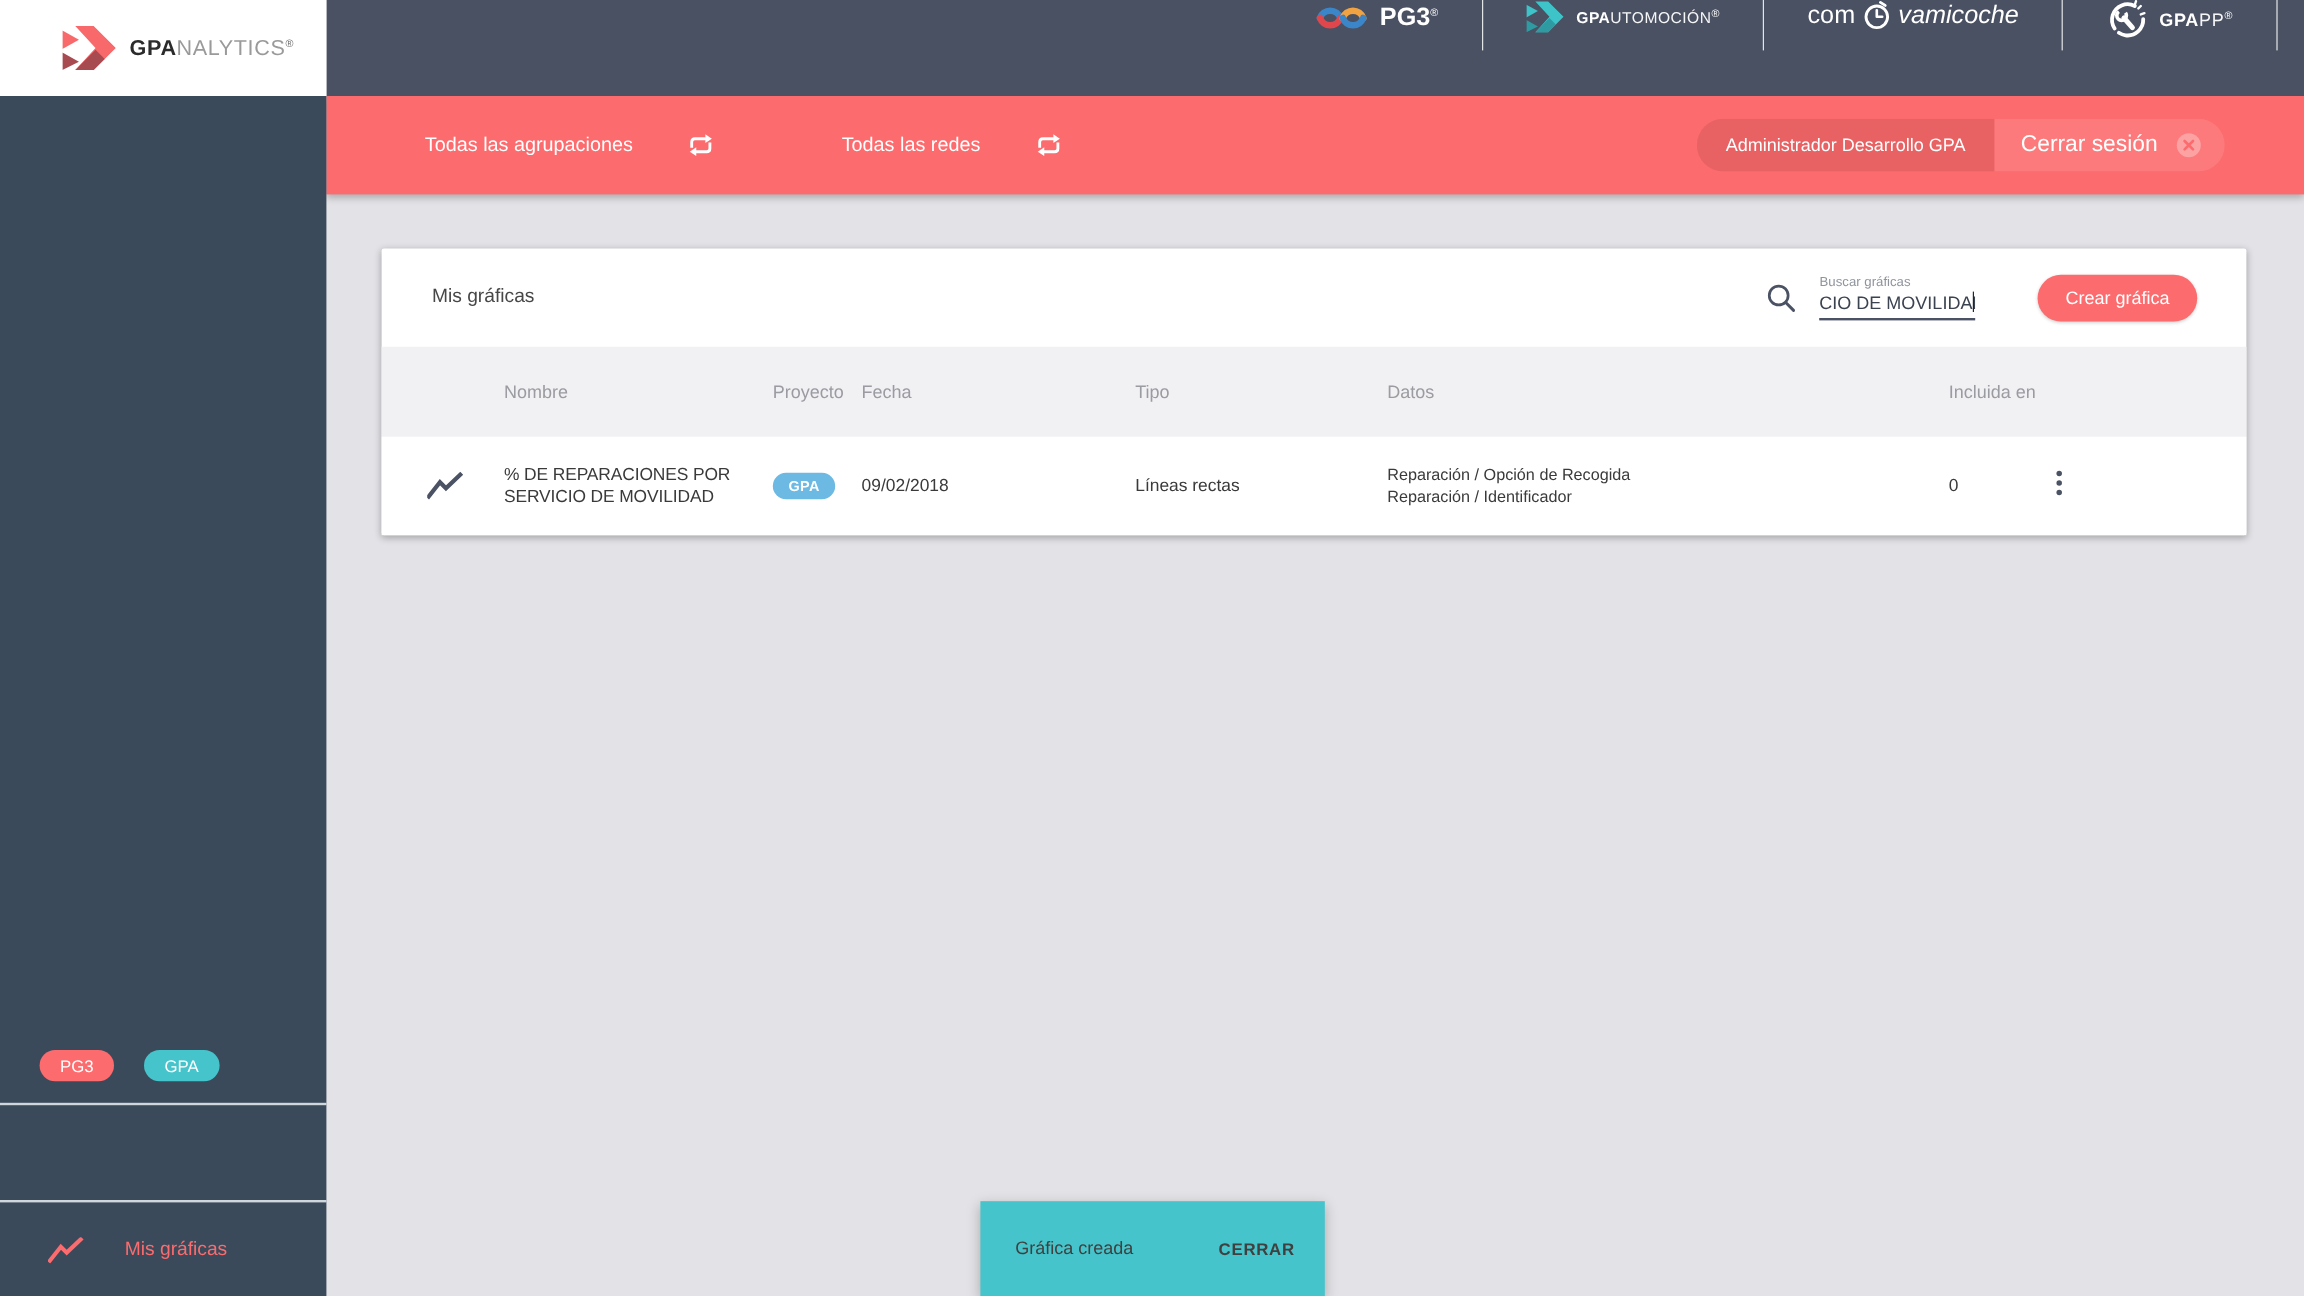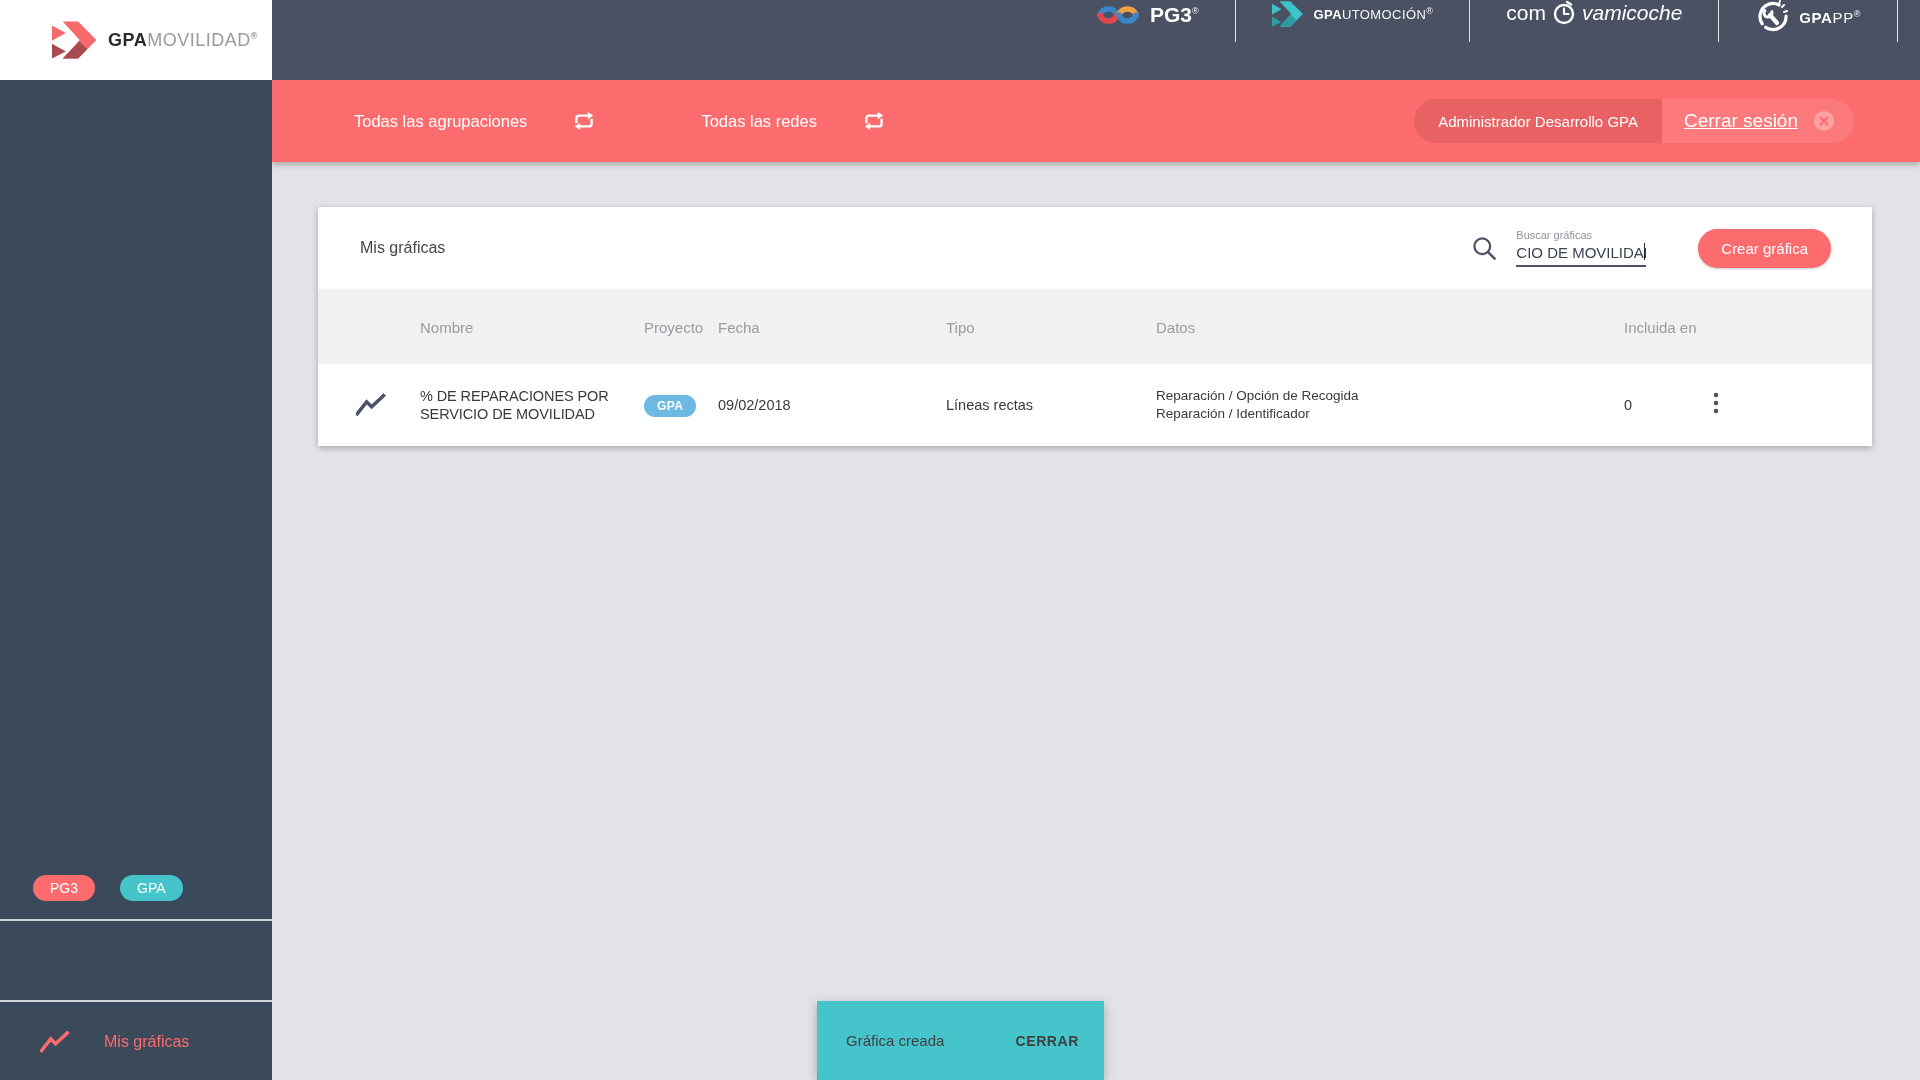--- a/index.html
+++ b/index.html
@@ -27,21 +27,21 @@
   .gpapp-text { font-size:15px; letter-spacing:0.6px; }
   .collapse-btn { cursor:pointer; display:flex; align-items:center; }
 
   
   .filterbar { position:absolute; left:272px; top:80px; width:1648px; height:82px; background:#FC6B6D; display:flex; align-items:center; color:#fff; z-index:4; box-shadow:0 3px 6px rgba(0,0,0,0.25); }
   .filter-group { display:flex; align-items:center; gap:44px; cursor:pointer; }
   .fg-1 { margin-left:82px; } .fg-2 { margin-left:104px; }
   .filter-label { font-size:16.5px; }
   .user-pill { margin-left:auto; margin-right:66px; height:44px; border-radius:22px; display:flex; align-items:stretch; overflow:hidden; }
   .user-name { background:rgba(0,0,0,0.08); display:flex; align-items:center; padding:0 24px; font-size:15px; }
-  .logout { background:rgba(255,255,255,0.10); display:flex; align-items:center; padding:0 18px 0 22px; font-size:19px; cursor:pointer; gap:14px;text-decoration:underline; }
+  .logout { background:rgba(255,255,255,0.10); display:flex; align-items:center; padding:0 18px 0 22px; font-size:19px; cursor:pointer; gap:14px; }
 
   
   .sidebar { position:absolute; left:0; top:80px; width:272px; height:1000px; background:#3B4A5B; z-index:5; }
   .sidebar-badges { position:absolute; left:33px; top:795px; display:flex; gap:25px; }
   .s-badge { color:#fff; font-size:14px; padding:5px 17px; border-radius:15px; cursor:pointer; }
   .s-badge.red { background:#FC6B6D; } .s-badge.teal { background:#45C4CB; }
   .s-divider { position:absolute; left:0; width:100%; height:2px; background:rgba(234,238,243,0.85); }
   .sd-1 { top:839px; } .sd-2 { top:920px; }
   .side-item { position:absolute; left:0; width:100%; height:79px; display:flex; align-items:center; padding-left:40px; gap:34px; cursor:pointer; }
   .si-1 { top:841px; } .si-2 { top:922px; }
@@ -83,21 +83,21 @@
 
 <div class="screen">
 
   <div class="logo-block">
     <svg width="46" height="42" viewBox="0 0 60 48">
       <polygon points="0,5 18,15 0,25" fill="#F8696C"></polygon>
       <polygon points="0,29 18,39 0,48" fill="#A84B51"></polygon>
       <polygon points="14,0 34,0 58,24 34,48 14,48 36,24" fill="#F8696C"></polygon>
       <polygon points="14,48 34,48 46,36 36,26 25,37" fill="#A84B51"></polygon>
     </svg>
-    <span class="brand-text"><span class="brand-bold">GPA</span><span class="brand-light">MOVILIDAD</span><span class="brand-reg">®</span></span>
+    <span class="brand-text"><span class="brand-bold">GPA</span><span class="brand-light">NALYTICS</span><span class="brand-reg">®</span></span>
   </div>
 
   <div class="topbar">
 
     <div class="app-logo">
       <svg width="44" height="30" viewBox="0 0 44 30">
         <path d="M4,15 a9,9 0 0 1 17,0" stroke="#3A86C8" stroke-width="5.5" fill="none" stroke-linecap="round"></path>
         <path d="M21,15 a9,9 0 0 1 -17,0" stroke="#E0474C" stroke-width="5.5" fill="none" stroke-linecap="round"></path>
         <path d="M23,15 a9,9 0 0 1 17,0" stroke="#F2A341" stroke-width="5.5" fill="none" stroke-linecap="round"></path>
         <path d="M40,15 a9,9 0 0 1 -17,0" stroke="#3A86C8" stroke-width="5.5" fill="none" stroke-linecap="round"></path>

